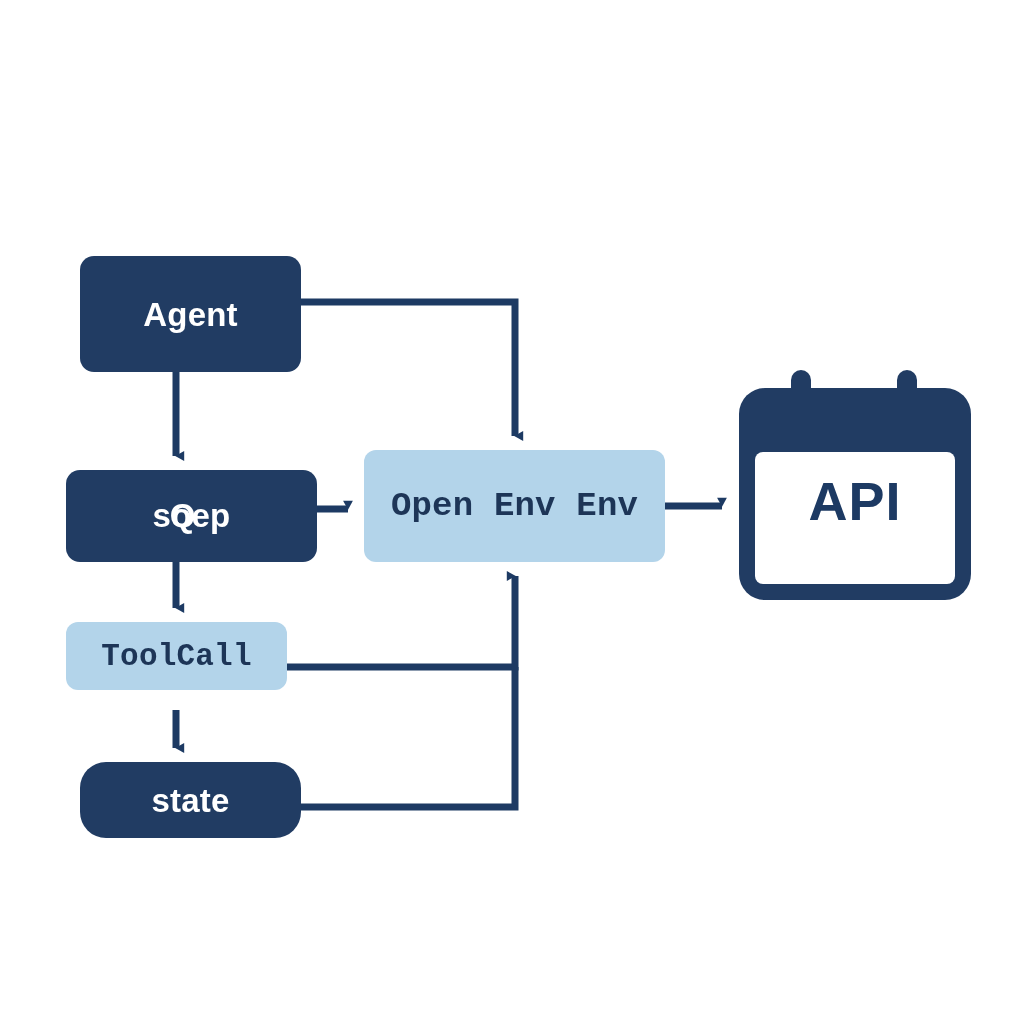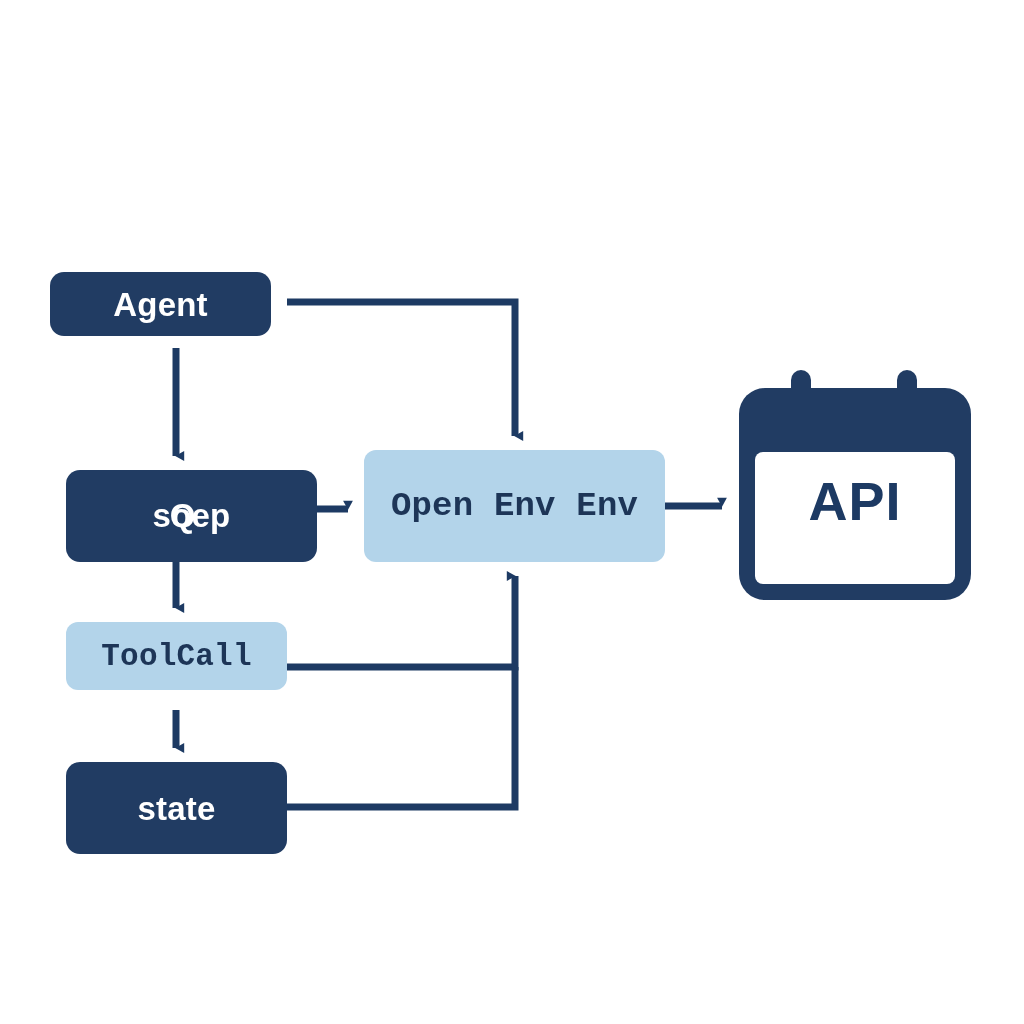--- a/index.html
+++ b/index.html
@@ -38,51 +38,51 @@
     color: #1d3557;
     font-family: Liberation Mono, monospace;
   }
   .node-label {
     display: block;
     line-height: 1;
     white-space: nowrap;
   }
   
   #node-agent {
-    left: 50px;
+    left: 80px;
     top: 256px;
     width: 221px;
-    height: 64px;
+    height: 116px;
     font-size: 33px;
-    margin-top: 16px;
   }
   
   #node-sqep {
     left: 66px;
     top: 470px;
     width: 251px;
     height: 92px;
     font-size: 33px;
   }
   
   #node-toolcall {
     left: 66px;
     top: 622px;
     width: 221px;
     height: 68px;
     font-size: 31px;
     border-radius: 12px;
   }
   
   #node-state {
-    left: 66px;
+    left: 80px;
     top: 762px;
     width: 221px;
-    height: 92px;
+    height: 76px;
     font-size: 33px;
+    border-radius: 26px;
   }
   
   #node-openenv {
     left: 364px;
     top: 450px;
     width: 301px;
     height: 112px;
     font-size: 34px;
     border-radius: 12px;
   }

